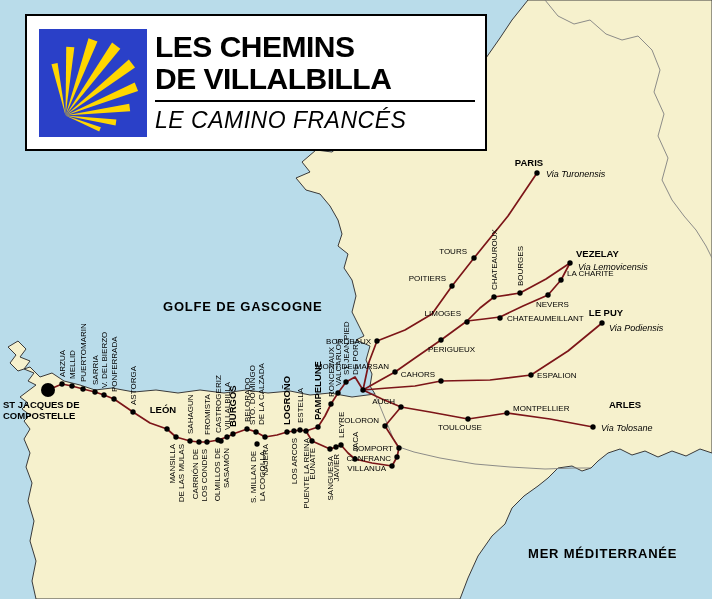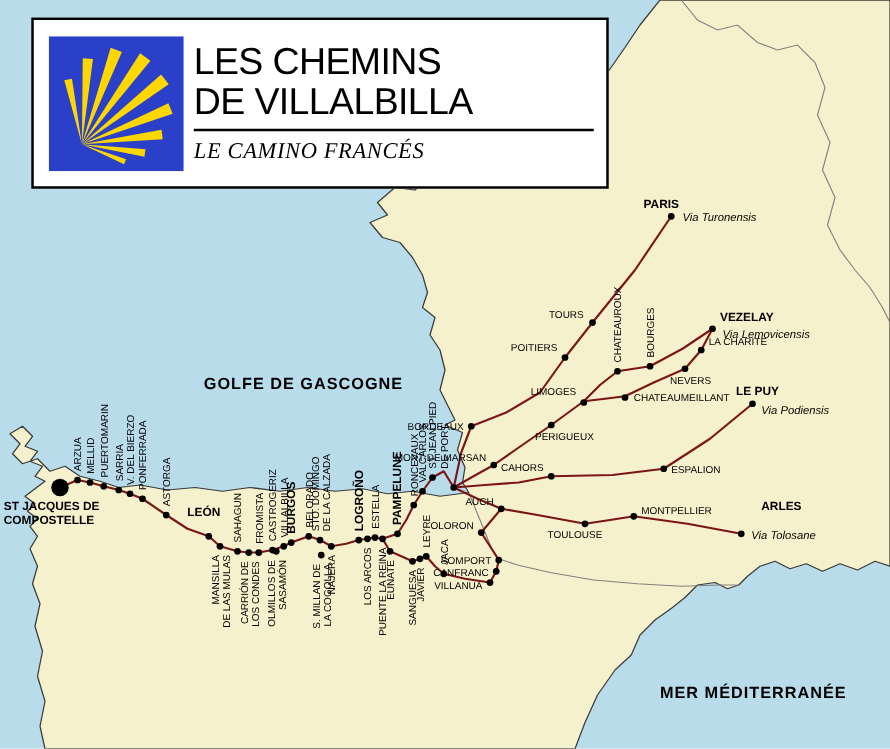--- a/index.html
+++ b/index.html
@@ -8,23 +8,23 @@
   
   .lbl{font-family:"Liberation Sans",sans-serif;font-size:8px;fill:#000;}
   .lbl-b{font-weight:bold;font-size:9.5px;}
   .via{font-family:"Liberation Sans",sans-serif;font-style:italic;font-size:9px;fill:#000;}
   .sea{font-family:"Liberation Sans",sans-serif;font-weight:bold;font-size:13px;letter-spacing:.8px;fill:#000;}
   
   .title-box{position:absolute;left:25px;top:14px;width:458px;height:133px;background:#fff;
              border:2.5px solid #000;display:flex;align-items:center;z-index:5;}
   .logo{width:108px;height:108px;margin:0 8px 0 12px;flex:none;}
   .title-text{flex:1;padding-right:10px;}
-  .t-line{font-weight:normal;font-size:30px;line-height:1.06;letter-spacing:-.5px;color:#000;white-space:nowrap;}
+  .t-line{font-weight:bold;font-size:30px;line-height:1.06;letter-spacing:-.5px;color:#000;white-space:nowrap;}
   .t-rule{border:0;border-top:2px solid #000;margin:6px 0 5px 0;}
-  .t-sub{font-style:italic;font-size:18px;letter-spacing:.5px;color:#000;white-space:nowrap;font-family:Liberation Serif, serif;}
+  .t-sub{font-style:italic;font-size:23px;letter-spacing:.5px;color:#000;white-space:nowrap;}
 </style>
 </head>
 <body>
 
 <div id="stage">
 
   <svg id="map-svg" width="712" height="599" viewBox="0 0 712 599">
       <rect x="0" y="0" width="712" height="599" fill="#b9dcea"></rect>
       <polygon points="528,0 512,20 500,38 486,58 472,72 460,88 446,96 438,112 420,118 410,128 398,122 388,136 372,132 360,146 344,142 332,152 316,150 302,162 310,172 296,178 306,190 320,194 330,206 338,220 342,234 338,246 348,254 344,268 352,280 356,296 352,312 358,324 364,336 356,340 370,346 366,360 372,374 370,386 375,394 352,397 330,393 310,395 290,391 268,393 246,390 224,393 200,390 178,393 156,390 134,392 112,388 95,390 80,385 64,381 52,373 40,377 30,367 18,371 10,363 16,355 8,347 18,341 26,349 20,357 30,361 24,369 34,373 28,381 36,385 28,391 20,397 28,403 22,409 30,415 24,421 30,429 24,439 30,453 26,467 32,483 28,501 34,521 30,541 36,561 32,581 36,599 460,599 468,578 478,556 492,536 505,524 512,508 524,496 538,486 548,478 558,468 572,466 582,471 591,468 598,461 608,453 620,449 632,455 645,451 658,457 672,451 686,456 700,449 712,453 712,0" fill="#f6f1cd" stroke="#3a3a3a" stroke-width="1" stroke-linejoin="round"></polygon>
       <polyline points="375,394 384,416 393,438 399,447 414,452 440,458 475,464 510,467 545,469 575,468 591,468" fill="none" stroke="#808080" stroke-width="0.9"></polyline>

